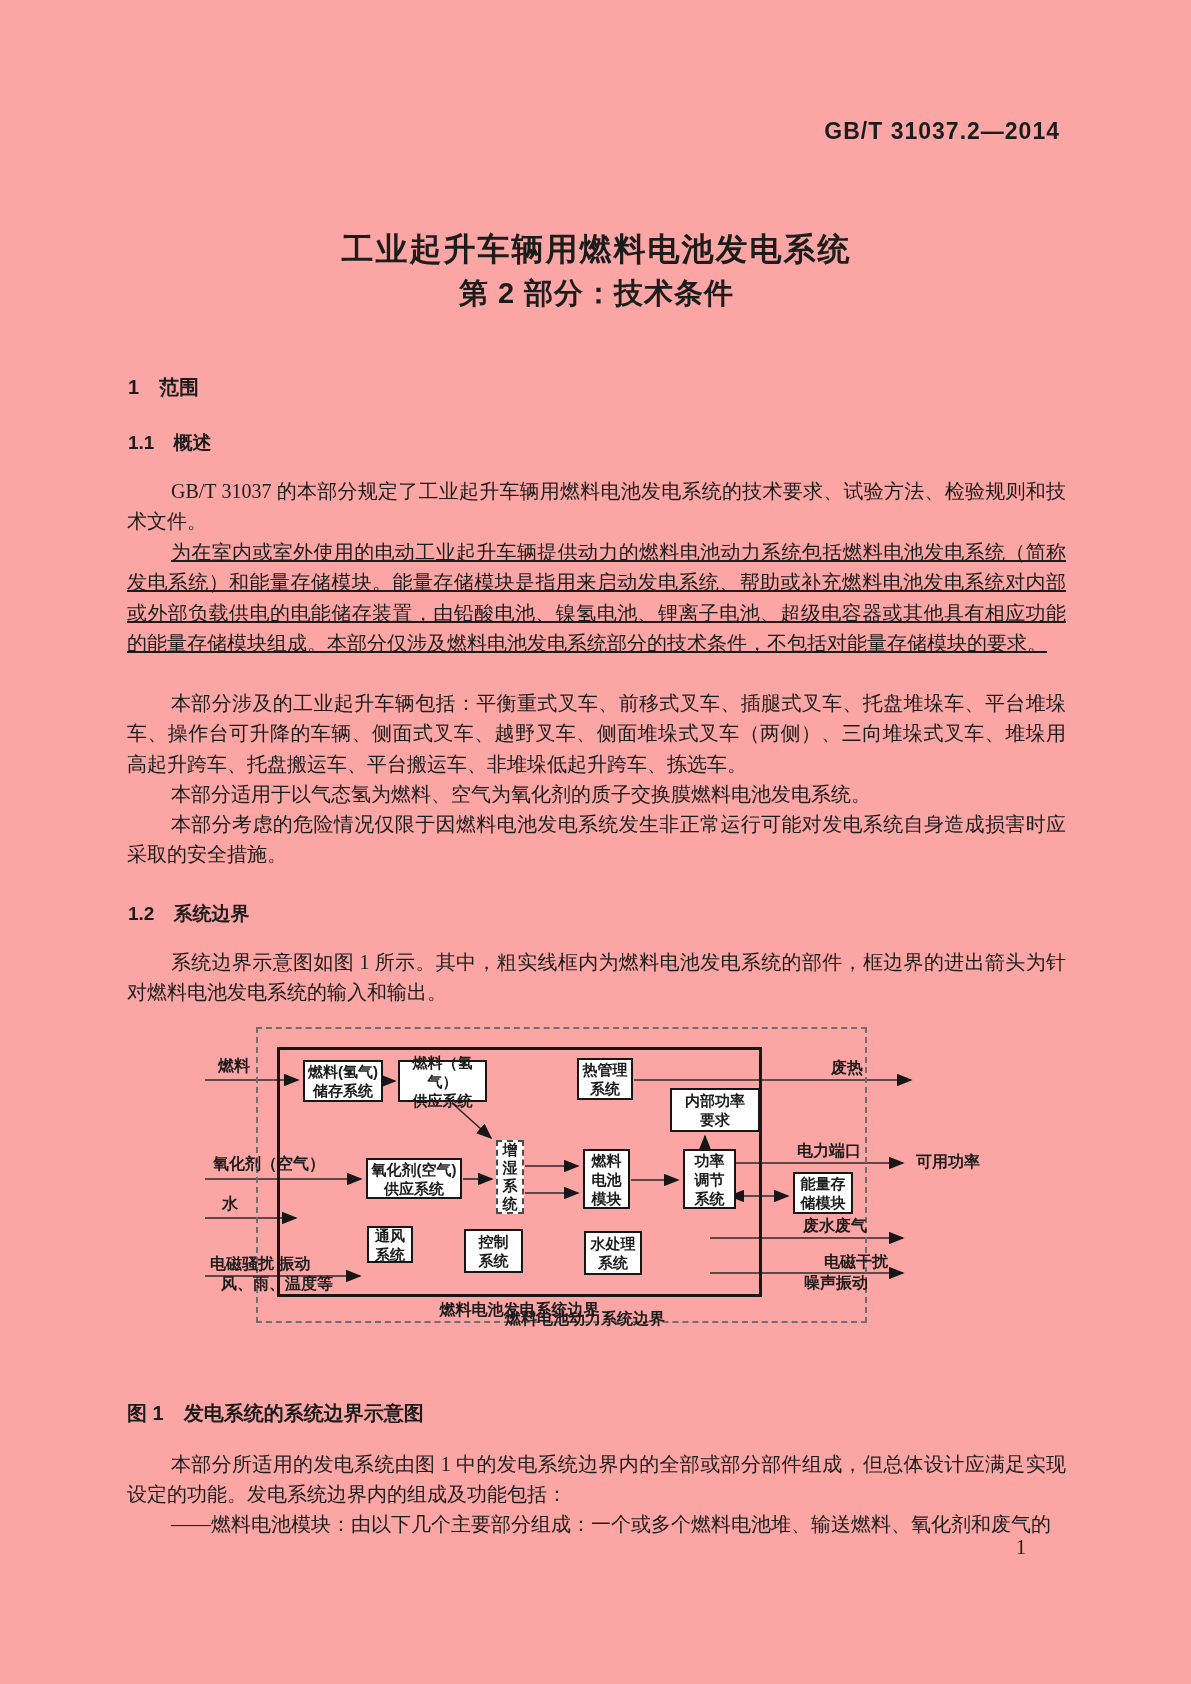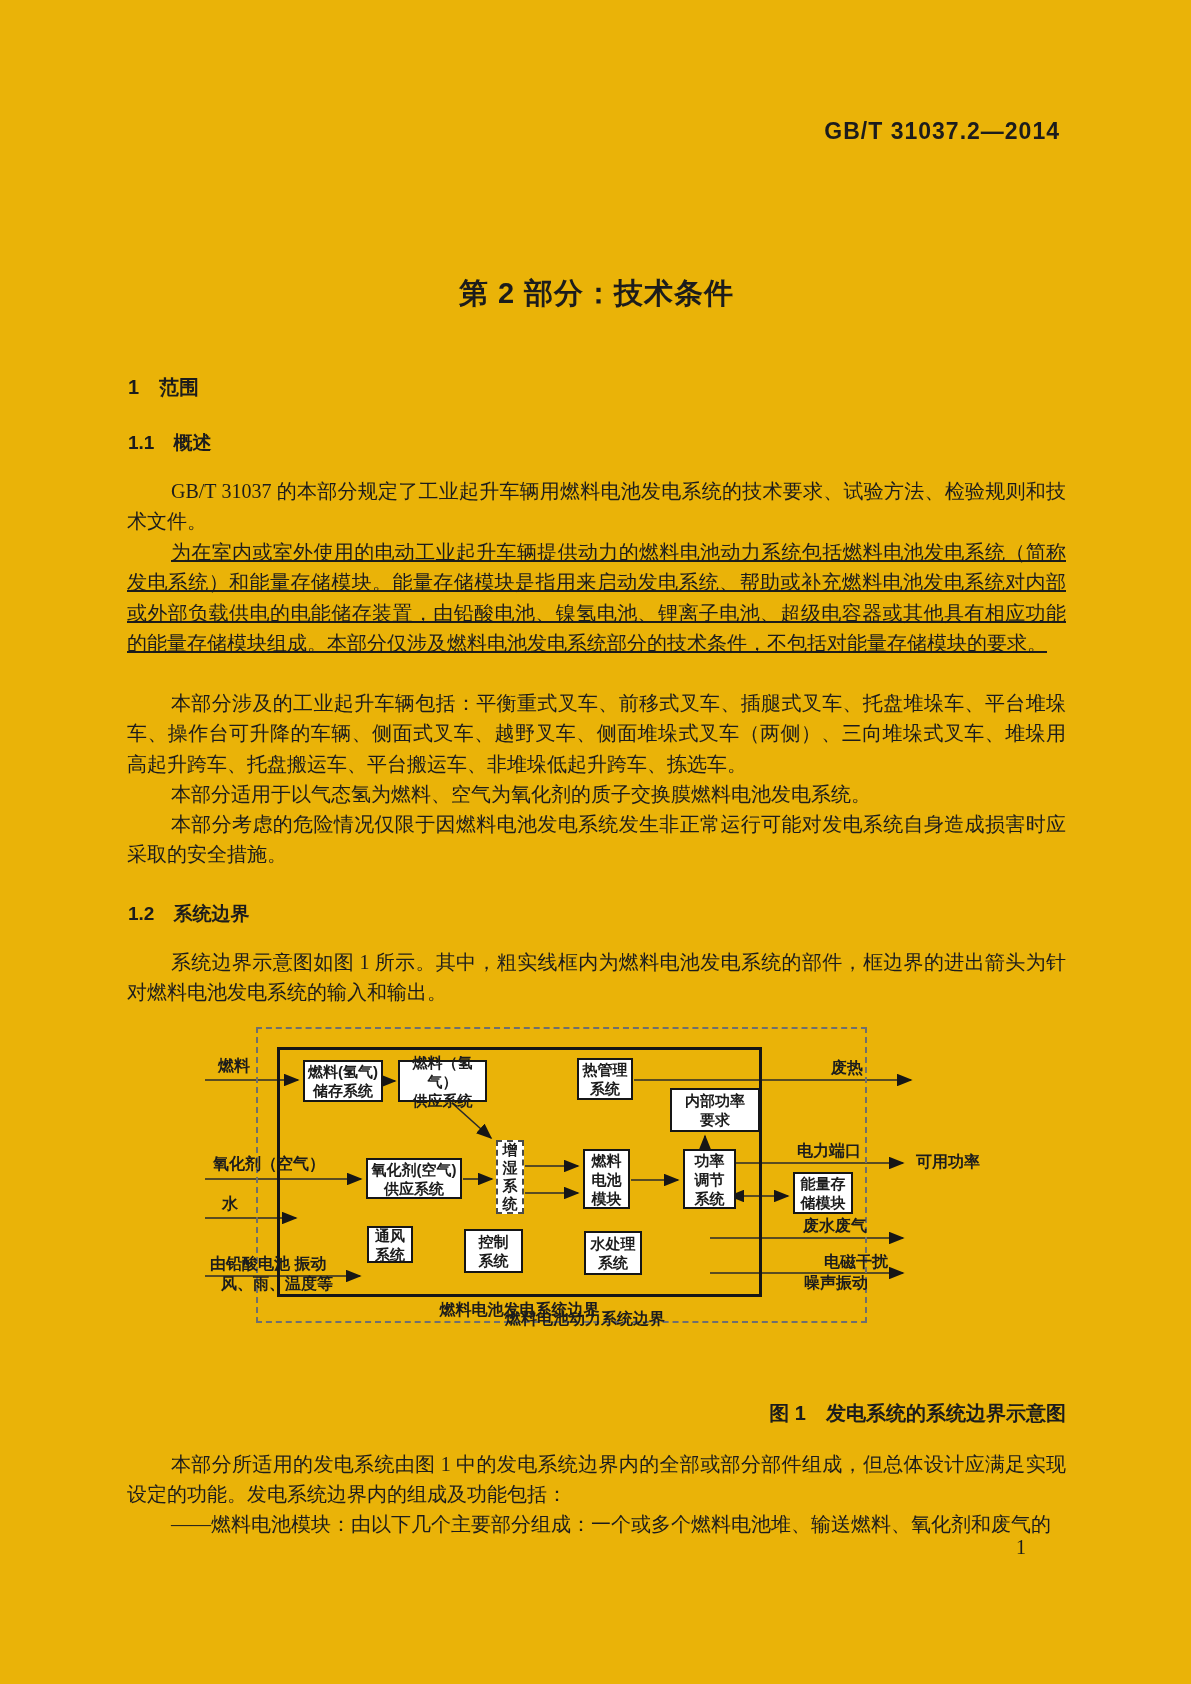--- a/index.html
+++ b/index.html
@@ -1,18 +1,18 @@
 <!DOCTYPE html>
 <html><head>
 <meta charset="utf-8">
 <style>
   html,body{margin:0;padding:0;background:#e8e8e8;}
   .page{
     position:relative;width:1191px;height:1684px;margin:0 auto;
-    background:#eab308;color:#1c1c1c;overflow:hidden;
+    background:#fca5a5;color:#1c1c1c;overflow:hidden;
     font-family:"Liberation Serif", serif;
   }
   .abs{position:absolute;}
   .std-header{
     top:118px;right:131px;
     font-family:"Liberation Sans", sans-serif;
     font-weight:bold;font-size:23px;letter-spacing:1px;
   }
   .title1{
     top:228px;left:127px;width:939px;text-align:center;
@@ -26,21 +26,21 @@
   }
   .h-sec{
     left:128px;font-family:"Liberation Sans", sans-serif;
     font-weight:bold;font-size:20px;
   }
   .para{
     left:127px;width:939px;font-size:20px;line-height:30.3px;
     text-align:justify;text-indent:2.2em;
   }
   .fig-caption{
-    top:1400px;left:127px;width:939px;text-align:right;
+    top:1400px;left:127px;width:939px;text-align:left;
     font-family:"Liberation Sans", sans-serif;
     font-weight:bold;font-size:20px;
   }
   .page-num{top:1536px;left:1016px;font-size:20px;}
   
   .diagram-svg{top:0;left:0;width:1191px;height:1684px;pointer-events:none;}
   .outer-dashed{
     left:256px;top:1027px;width:611px;height:296px;
     border:2px dashed #6f6f6f;box-sizing:border-box;background:transparent;
   }
@@ -64,20 +64,21 @@
     font-family:"Liberation Sans", sans-serif;font-weight:bold;font-size:16px;
   }
 </style>
 </head>
 <body>
 
 <div class="page">
 
   <div class="abs std-header">GB/T 31037.2—2014</div>
 
+  <div class="abs title1">工业起升车辆用燃料电池发电系统</div>
   <div class="abs title2">第 2 部分：技术条件</div>
 
   <div class="abs h-sec" style="top:374px;">1　范围</div>
   <div class="abs h-sec" style="top:430px;font-size:19px;">1.1　概述</div>
 
   <div class="abs para" style="top:476px;">GB/T 31037 的本部分规定了工业起升车辆用燃料电池发电系统的技术要求、试验方法、检验规则和技术文件。</div>
   <div class="abs para" style="top:537px;text-decoration:underline;">为在室内或室外使用的电动工业起升车辆提供动力的燃料电池动力系统包括燃料电池发电系统（简称发电系统）和能量存储模块。能量存储模块是指用来启动发电系统、帮助或补充燃料电池发电系统对内部或外部负载供电的电能储存装置，由铅酸电池、镍氢电池、锂离子电池、超级电容器或其他具有相应功能的能量存储模块组成。本部分仅涉及燃料电池发电系统部分的技术条件，不包括对能量存储模块的要求。</div>
   <div class="abs para" style="top:688px;">本部分涉及的工业起升车辆包括：平衡重式叉车、前移式叉车、插腿式叉车、托盘堆垛车、平台堆垛车、操作台可升降的车辆、侧面式叉车、越野叉车、侧面堆垛式叉车（两侧）、三向堆垛式叉车、堆垛用高起升跨车、托盘搬运车、平台搬运车、非堆垛低起升跨车、拣选车。</div>
   <div class="abs para" style="top:779px;">本部分适用于以气态氢为燃料、空气为氧化剂的质子交换膜燃料电池发电系统。</div>
   <div class="abs para" style="top:809px;">本部分考虑的危险情况仅限于因燃料电池发电系统发生非正常运行可能对发电系统自身造成损害时应采取的安全措施。</div>
@@ -142,21 +143,21 @@
   <div class="dbox" style="left:367px;top:1226px;width:46px;height:37px;">通风
 系统</div>
   <div class="dbox" style="left:464px;top:1229px;width:59px;height:44px;">控制
 系统</div>
   <div class="dbox" style="left:584px;top:1231px;width:58px;height:44px;">水处理
 系统</div>
 
   <div class="dlabel" style="left:218px;top:1057px;">燃料</div>
   <div class="dlabel" style="left:213px;top:1155px;">氧化剂（空气）</div>
   <div class="dlabel" style="left:222px;top:1195px;">水</div>
-  <div class="dlabel" style="left:210px;top:1255px;">由铅酸电池 振动</div>
+  <div class="dlabel" style="left:210px;top:1255px;">电磁骚扰 振动</div>
   <div class="dlabel" style="left:221px;top:1275px;">风、雨、温度等</div>
 
   <div class="dlabel" style="left:831px;top:1059px;">废热</div>
   <div class="dlabel" style="left:797px;top:1142px;">电力端口</div>
   <div class="dlabel" style="left:916px;top:1153px;">可用功率</div>
   <div class="dlabel" style="left:803px;top:1217px;">废水废气</div>
   <div class="dlabel" style="left:804px;top:1253px;padding-left:20px;">电磁干扰</div>
   <div class="dlabel" style="left:804px;top:1274px;">噪声振动</div>
 
   <div class="dboundary" style="left:277px;top:1300px;width:485px;">燃料电池发电系统边界</div>

